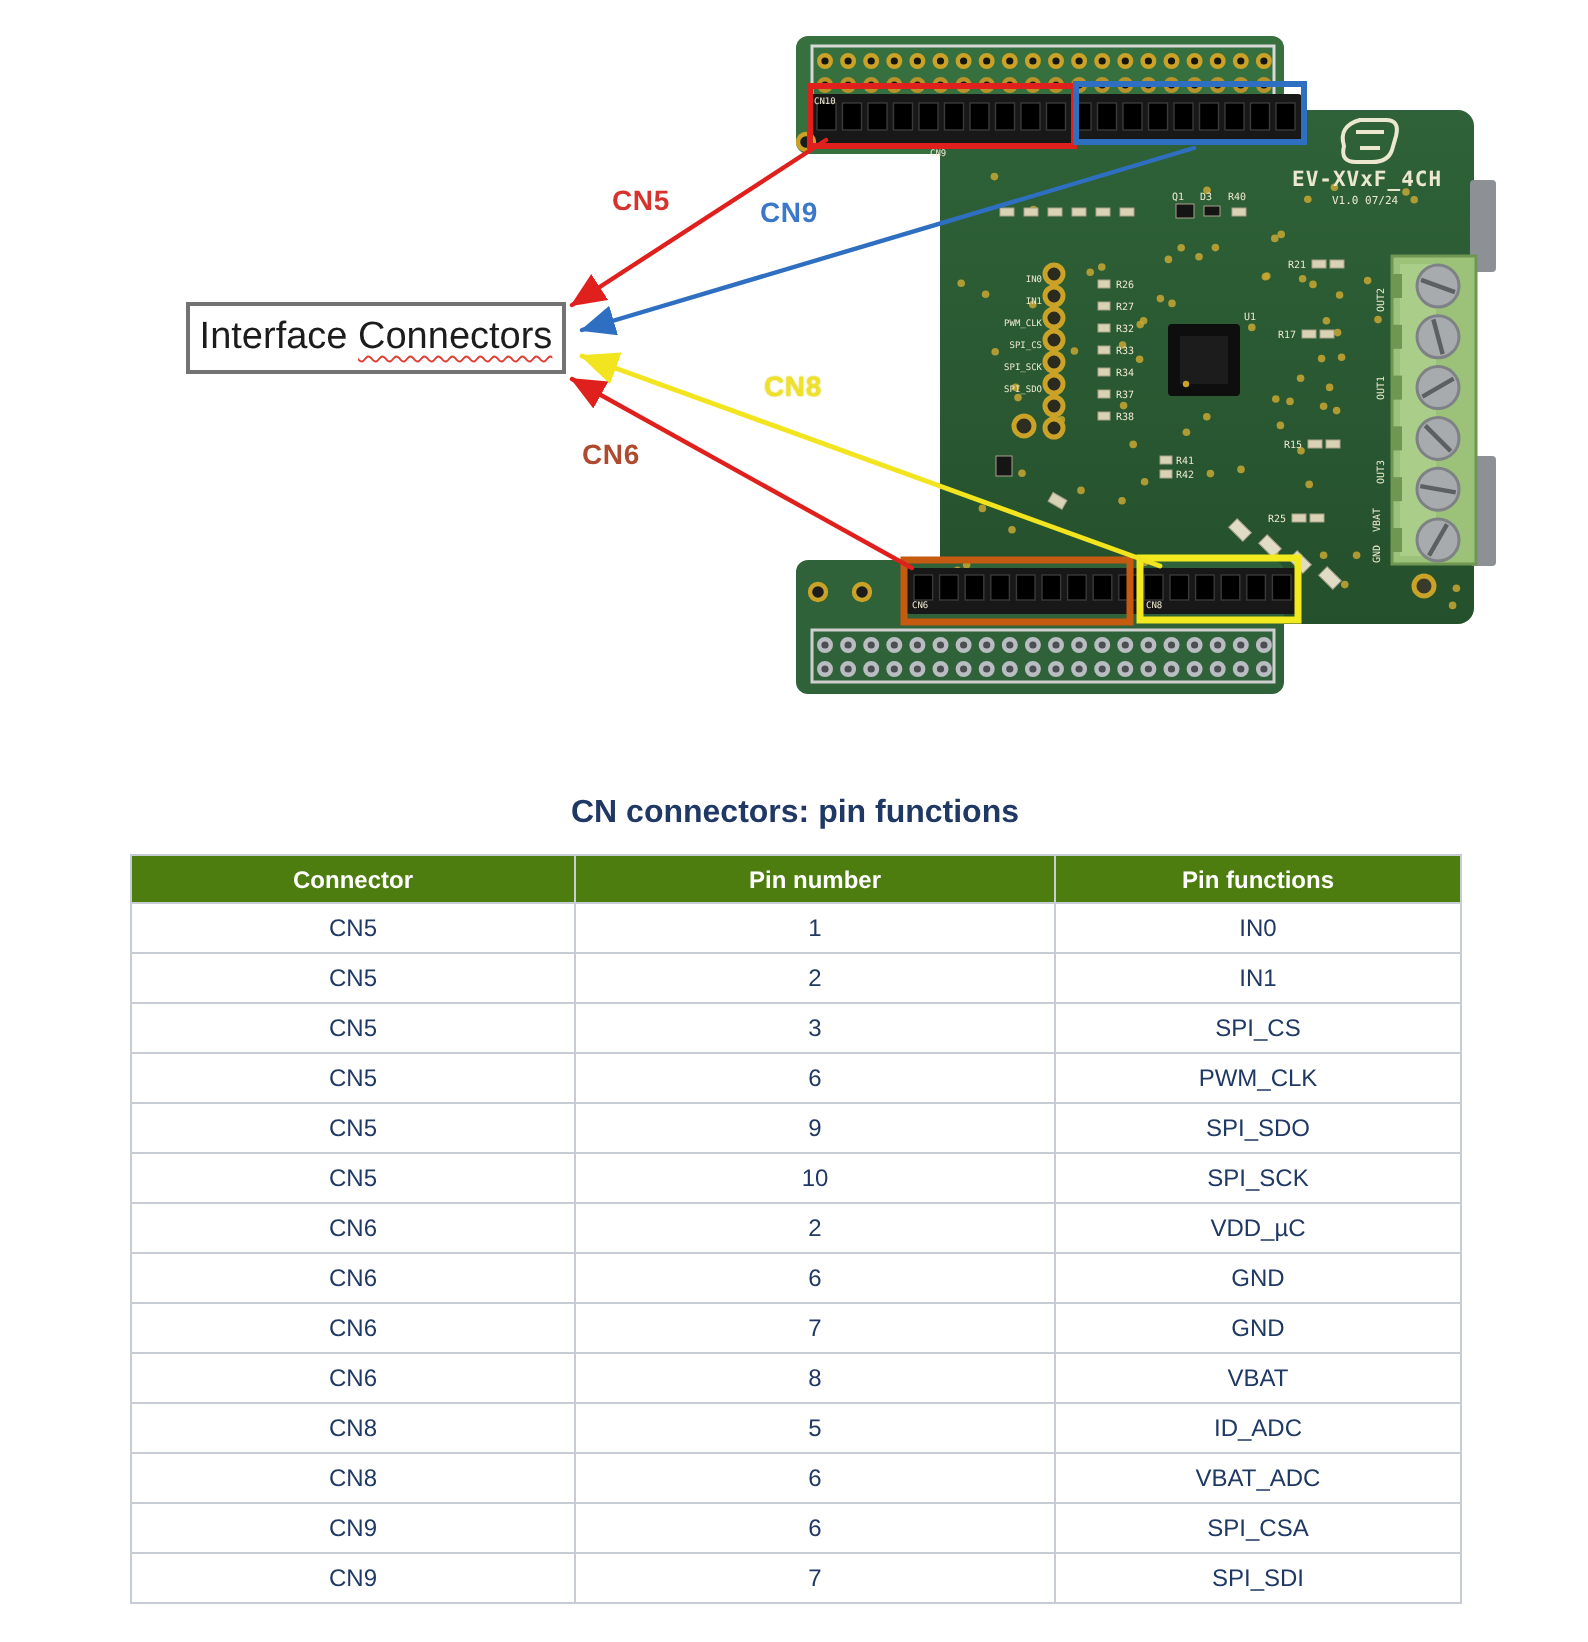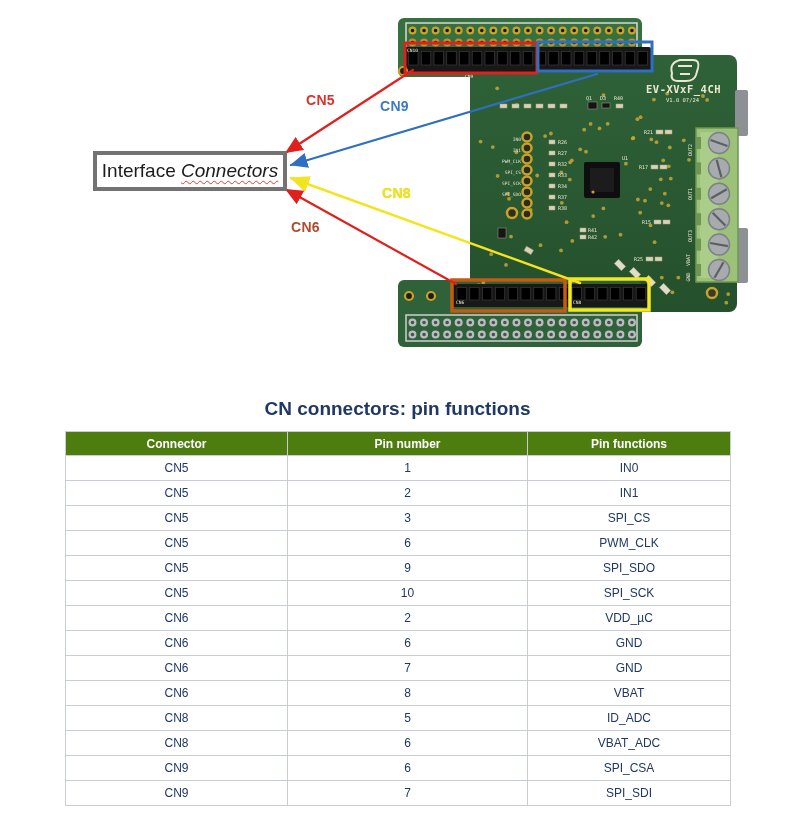--- a/index.html
+++ b/index.html
@@ -2,35 +2,35 @@
 <html><head>
 <meta charset="utf-8">
 <style>
   html,body{margin:0;padding:0;}
   body{width:794px;height:821px;background:#ffffff;position:relative;
        font-family:"Liberation Sans",sans-serif;overflow:hidden;}
   .figure-layer{position:absolute;left:0;top:0;width:758px;height:395px;}
   svg{position:absolute;left:0;top:0;}
 
   .callout-box{position:absolute;left:93px;top:151px;width:186px;height:32px;
-    border:4px solid #737373;background:#ffffff;display:flex;align-items:center;
+    border:2px solid #737373;background:#ffffff;display:flex;align-items:center;
     justify-content:center;font-size:19px;color:#1c1c1c;white-space:pre;}
   .callout-box .misspelled{
     text-decoration:underline;text-decoration-style:wavy;
     text-decoration-color:#e03c31;text-decoration-thickness:1px;
-    text-underline-offset:3px;font-style:italic;}
+    text-underline-offset:3px;}
 
   .anno-label{position:absolute;font-size:14px;font-weight:600;letter-spacing:.3px;}
   .lbl-cn5{left:306px;top:92px;color:#d8322c;}
   .lbl-cn9{left:380px;top:98px;color:#3b78c9;}
   .lbl-cn8{left:382px;top:185px;color:#efe02a;text-shadow:0 0 1px #d8c900;}
   .lbl-cn6{left:291px;top:219px;color:#b04a2f;}
 
   .table-wrap{position:absolute;left:65px;top:398px;width:665px;}
-  .table-title{text-align:center;font-size:19px;font-weight:bold;color:#1f3864;
+  .table-title{text-align:center;font-size:16px;font-weight:bold;color:#1f3864;
     margin:0 0 11px 0;}
   table{border-collapse:collapse;width:665px;table-layout:fixed;}
   th{background:#4d7c0f;color:#ffffff;font-size:12px;font-weight:bold;
      height:23px;border:1px solid #c8ccd4;padding:0;text-align:center;}
   td{height:24px;font-size:12px;color:#1f3864;border:1px solid #c8ccd4;
      padding:0;text-align:center;background:#ffffff;}
   .silk{font-family:"DejaVu Sans Mono",monospace;fill:#ece8cf;}
 </style>
 </head>
 <body>

